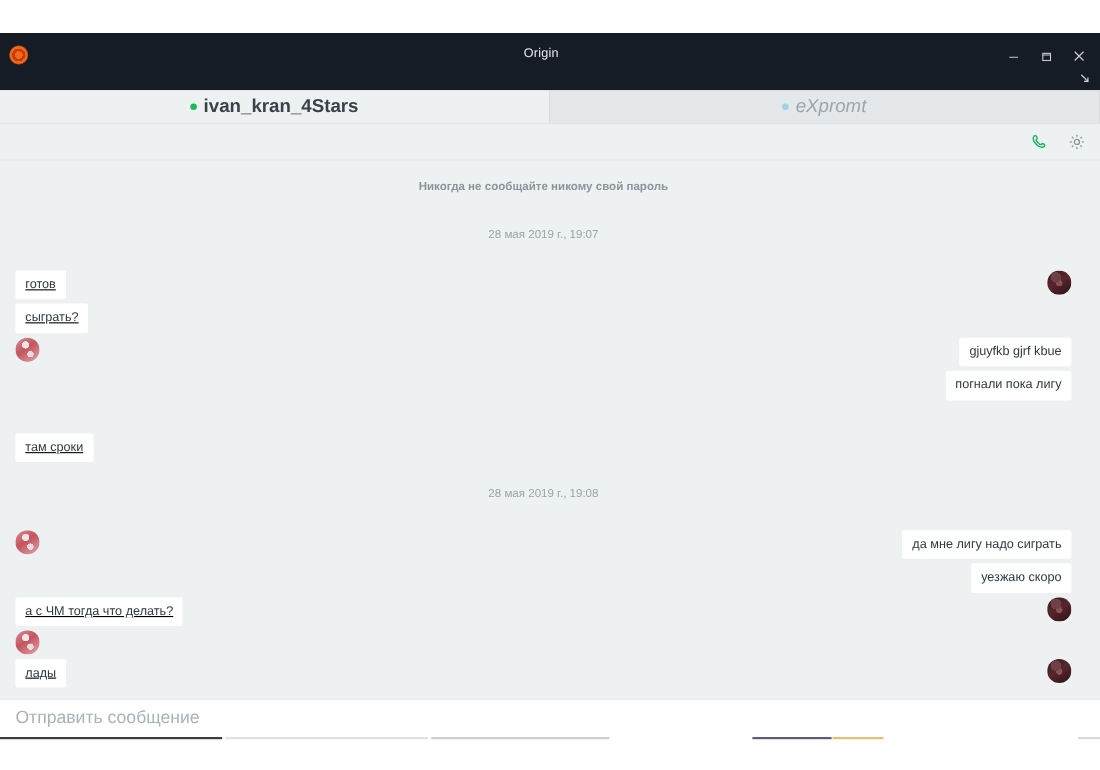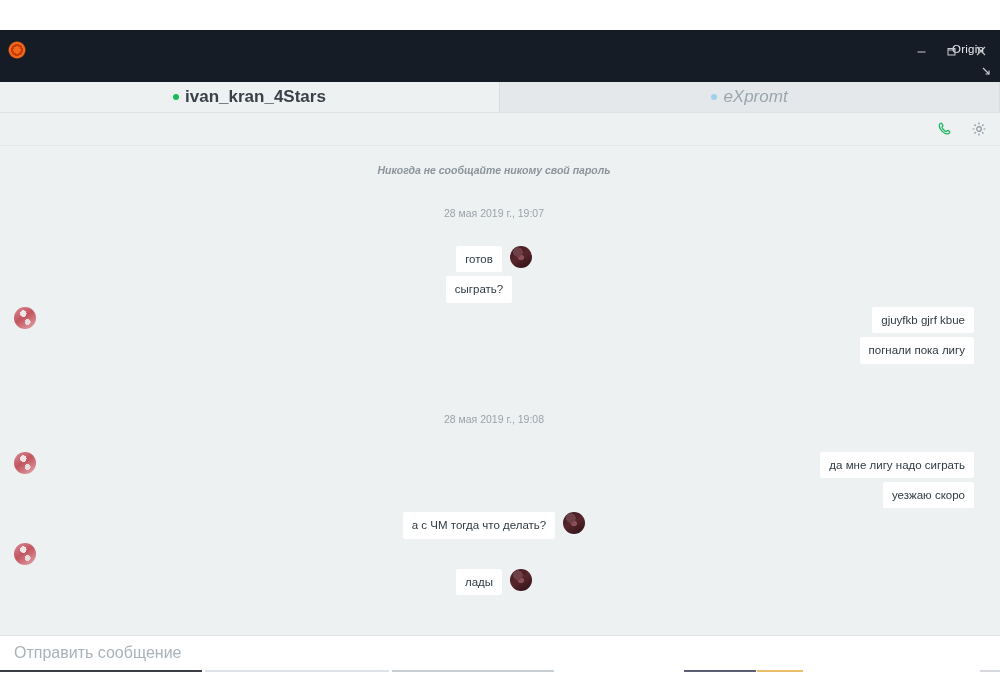--- a/index.html
+++ b/index.html
@@ -41,21 +41,21 @@
     width: 18px;
     height: 18px;
     border-radius: 50%;
     background: radial-gradient(circle at 50% 50%, #f4661a 0 28%, #c63c05 28% 46%, #f4661a 46% 60%, rgba(244,102,26,0.0) 72% 100%);
   }
   .title-text {
     position: absolute;
     left: 0;
     right: 16px;
     top: 13px;
-    text-align: right;
+    text-align: center;
     color: #e8eaed;
     font-size: 11.5px;
     letter-spacing: 0.2px;
   }
   .win-controls {
     position: absolute;
     right: 6px;
     top: 10px;
     display: flex;
     gap: 4px;
@@ -149,21 +149,20 @@
     padding: 12px 26px 8px 14px;
     overflow: hidden;
     position: relative;
   }
   .notice {
     text-align: center;
     color: #8b949c;
     font-size: 10.5px;
     font-weight: bold;
     margin: 6px 0 18px 0;
-    font-style: italic;
   }
   .date-sep {
     display: flex;
     align-items: center;
     gap: 12px;
     margin: 10px 0 14px 0;
     color: #9aa3aa;
     font-size: 10.5px;
     flex-direction: column;
   }
@@ -173,21 +172,21 @@
     background: #dfe3e6;
   }
   .date-sep .label { flex: none; }
 
   .row {
     display: flex;
     align-items: flex-start;
     margin-bottom: 4px;
   }
   .row.incoming { justify-content: space-between; gap: 48px; }
-  .row.outgoing { justify-content: center; }
+  .row.outgoing { justify-content: space-between; text-decoration: underline; }
 
   .avatar {
     width: 22px;
     height: 22px;
     border-radius: 50%;
     flex: none;
     overflow: hidden;
   }
   .avatar.peer {
     background:
@@ -340,20 +339,24 @@
           <div class="avatar peer"></div>
           <div class="bubble">gjuyfkb gjrf kbue</div>
         </div>
         <div class="row incoming">
           <div class="avatar spacer"></div>
           <div class="bubble">погнали пока лигу</div>
         </div>
         <div class="row incoming">
           <div class="avatar spacer"></div>
         </div>
+        <div class="row outgoing">
+          <div class="bubble">там сроки</div>
+          <div class="avatar spacer"></div>
+        </div>
         <div class="date-sep">
           <div class="line"></div>
           <div class="label">28 мая 2019 г., 19:08</div>
           <div class="line"></div>
         </div>
         <div class="row incoming">
           <div class="avatar peer"></div>
           <div class="bubble">да мне лигу надо сиграть</div>
         </div>
         <div class="row incoming">

